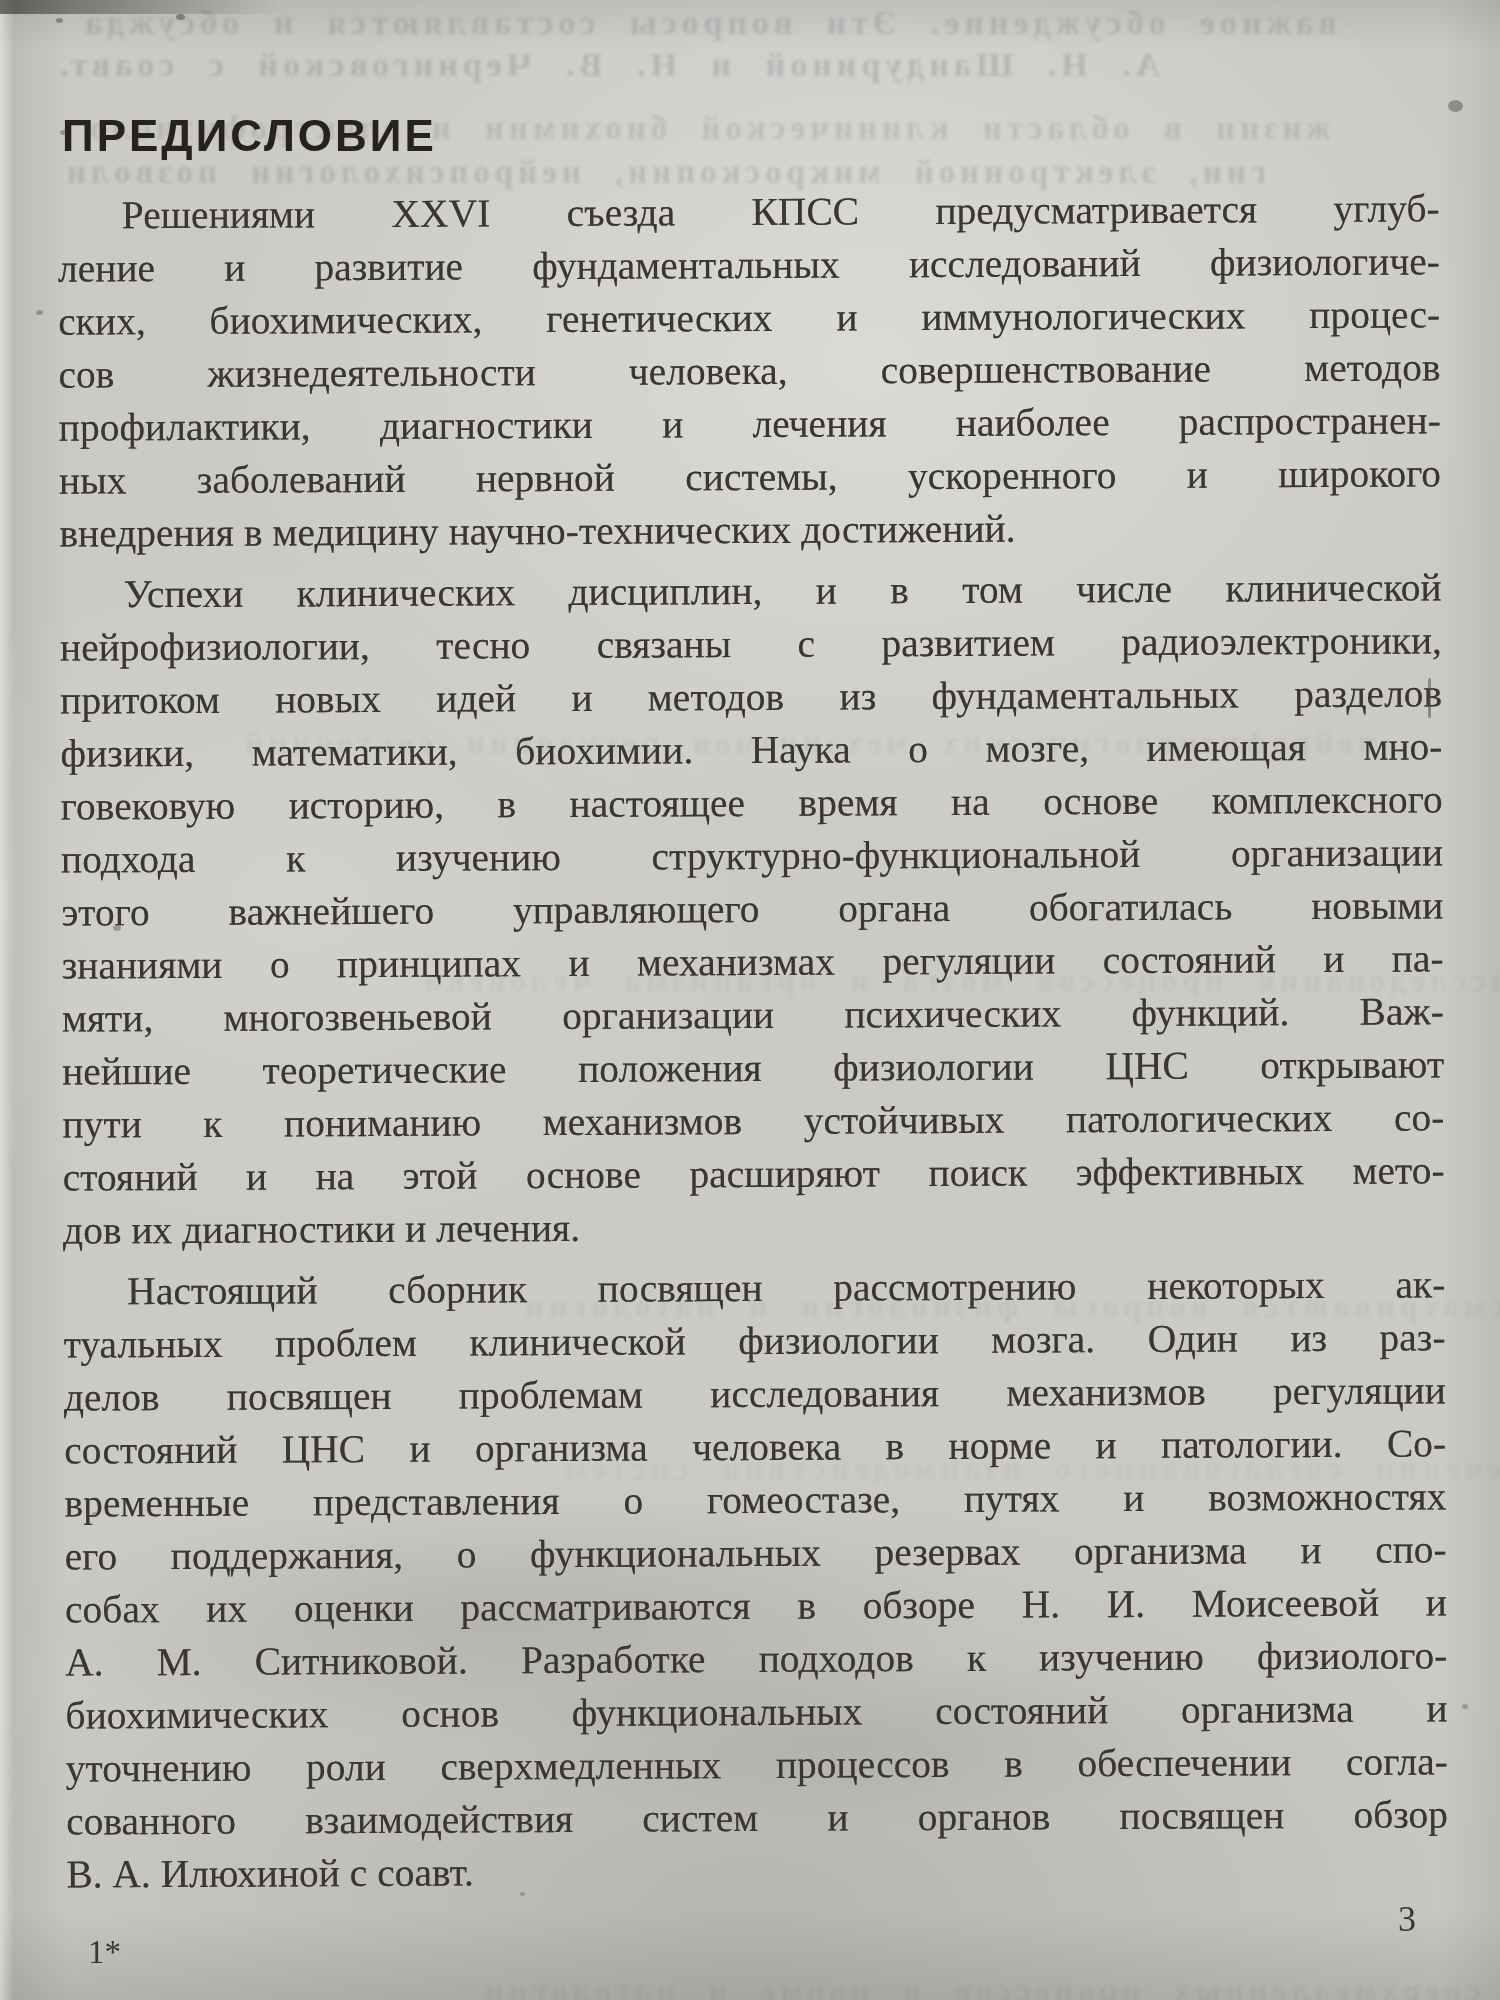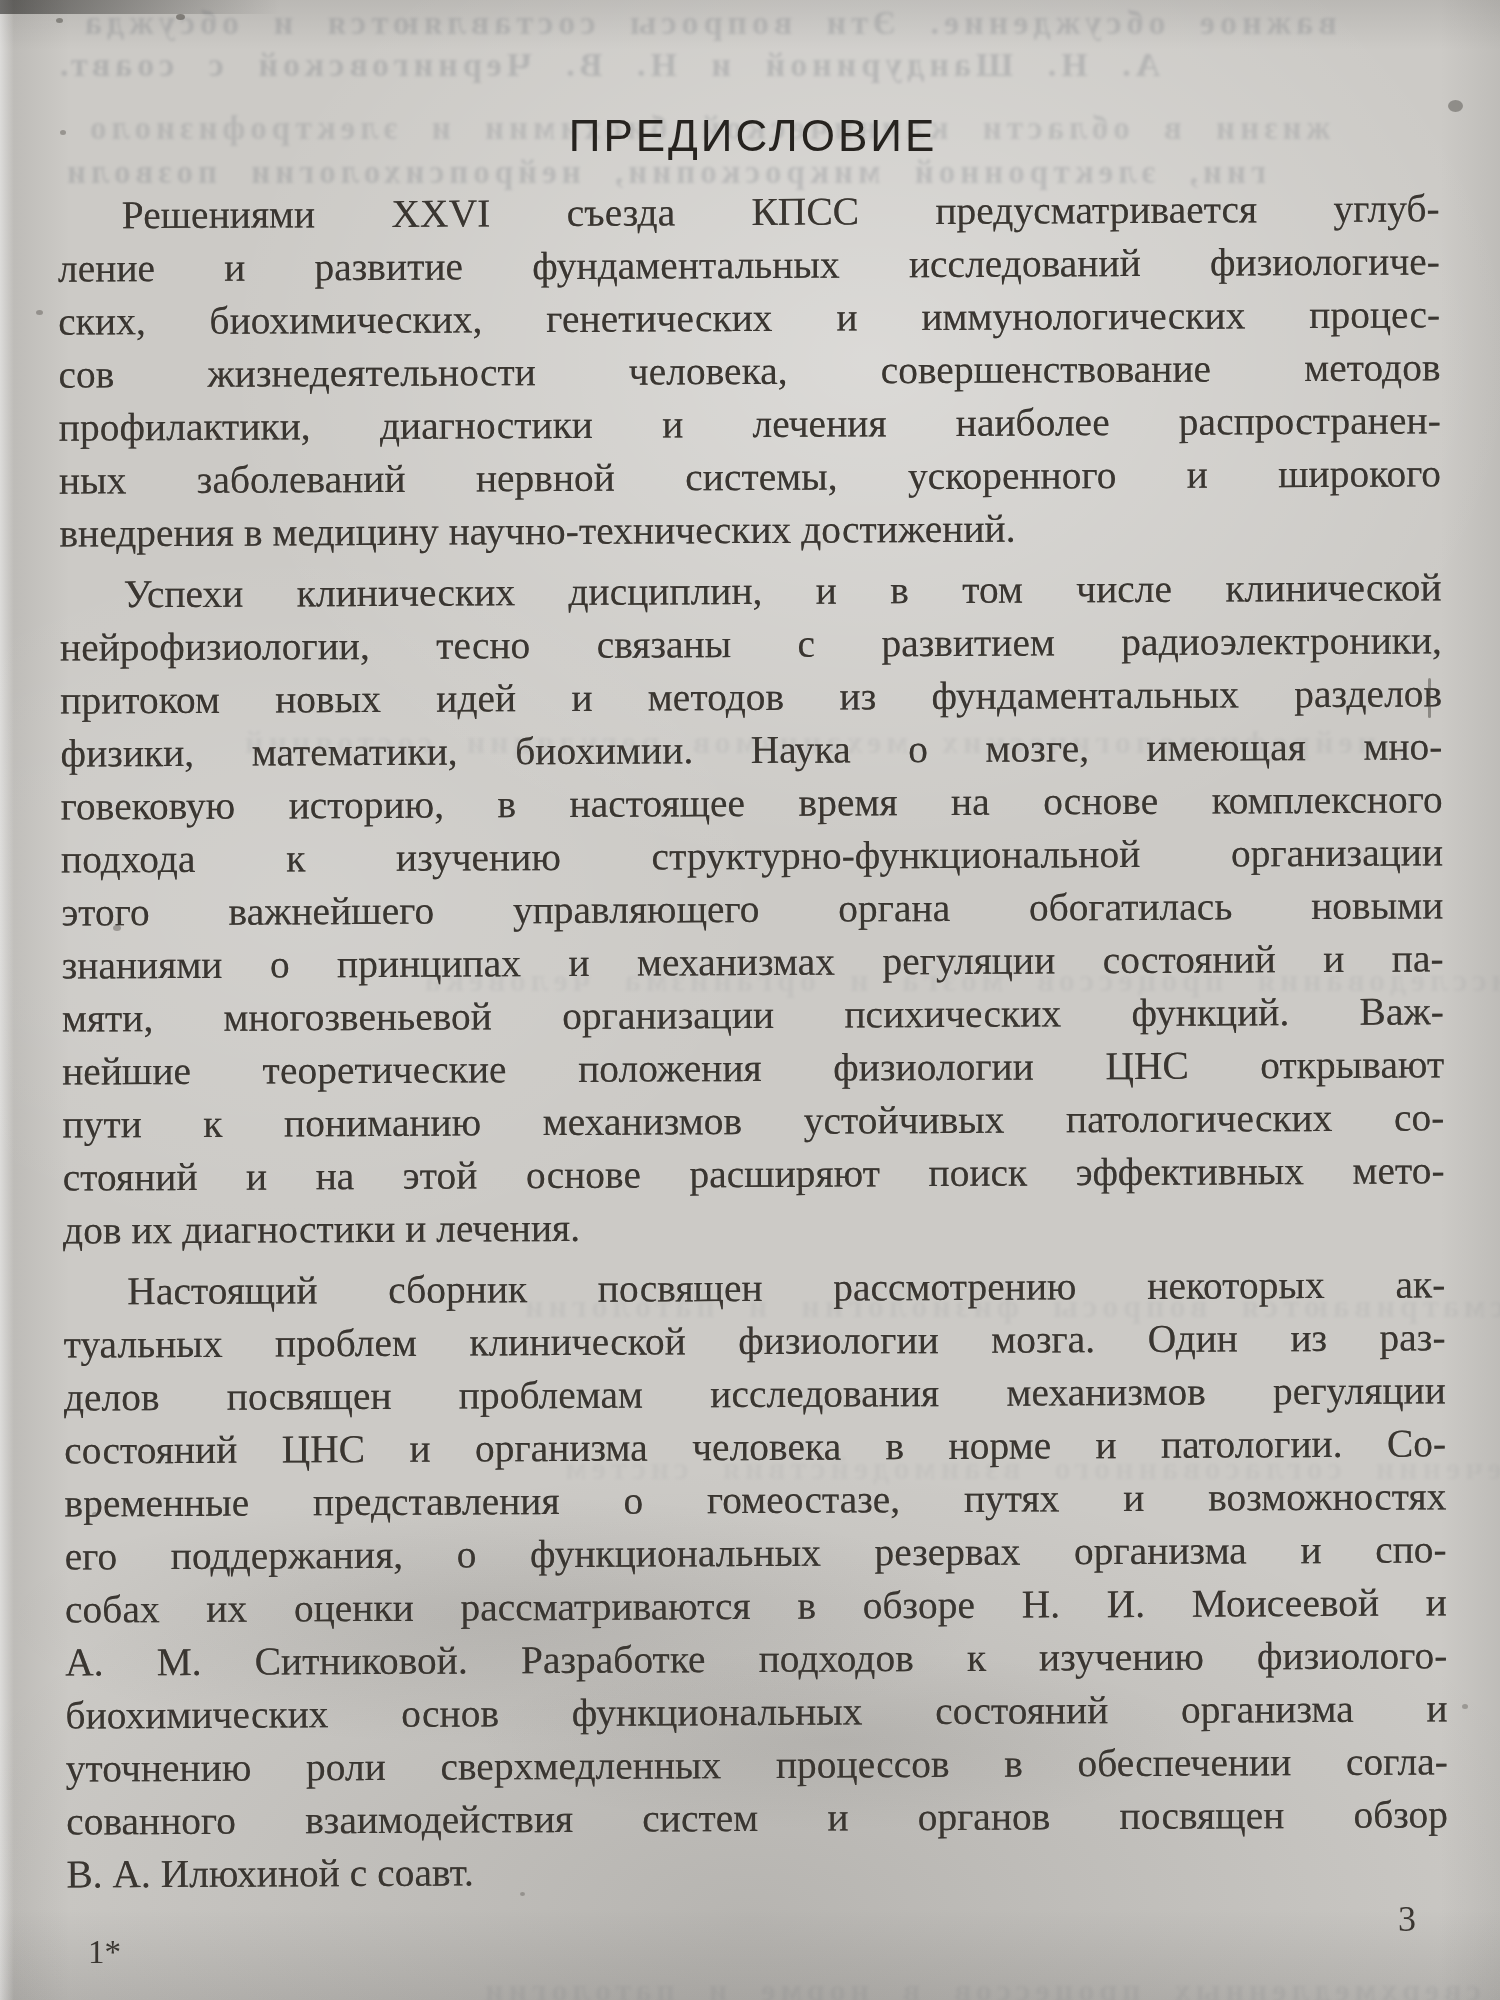--- a/index.html
+++ b/index.html
@@ -31,23 +31,22 @@
     color:#565c66;
     font-weight:700;
     letter-spacing:5px;
     word-spacing:16px;
     white-space:nowrap;
     font-family:"Liberation Serif","DejaVu Serif",serif;
   }
   .content{position:absolute;left:62px;right:56px;top:0;}
   h1.title{
     margin:112px 0 0 0;
-    text-align:center;
     font-family:"Liberation Sans","DejaVu Sans",sans-serif;
-    font-weight:400;
+    font-weight:700;
     font-size:44px;
     line-height:48px;
     letter-spacing:3px;
     color:var(--title_ink,#26231f);
   }
   .body-text{
     margin-top:26px;
     transform:rotate(-0.3deg);
     color:var(--ink,#3a3631);
     text-shadow:0 0 0.6px rgba(50,45,40,0.55);

